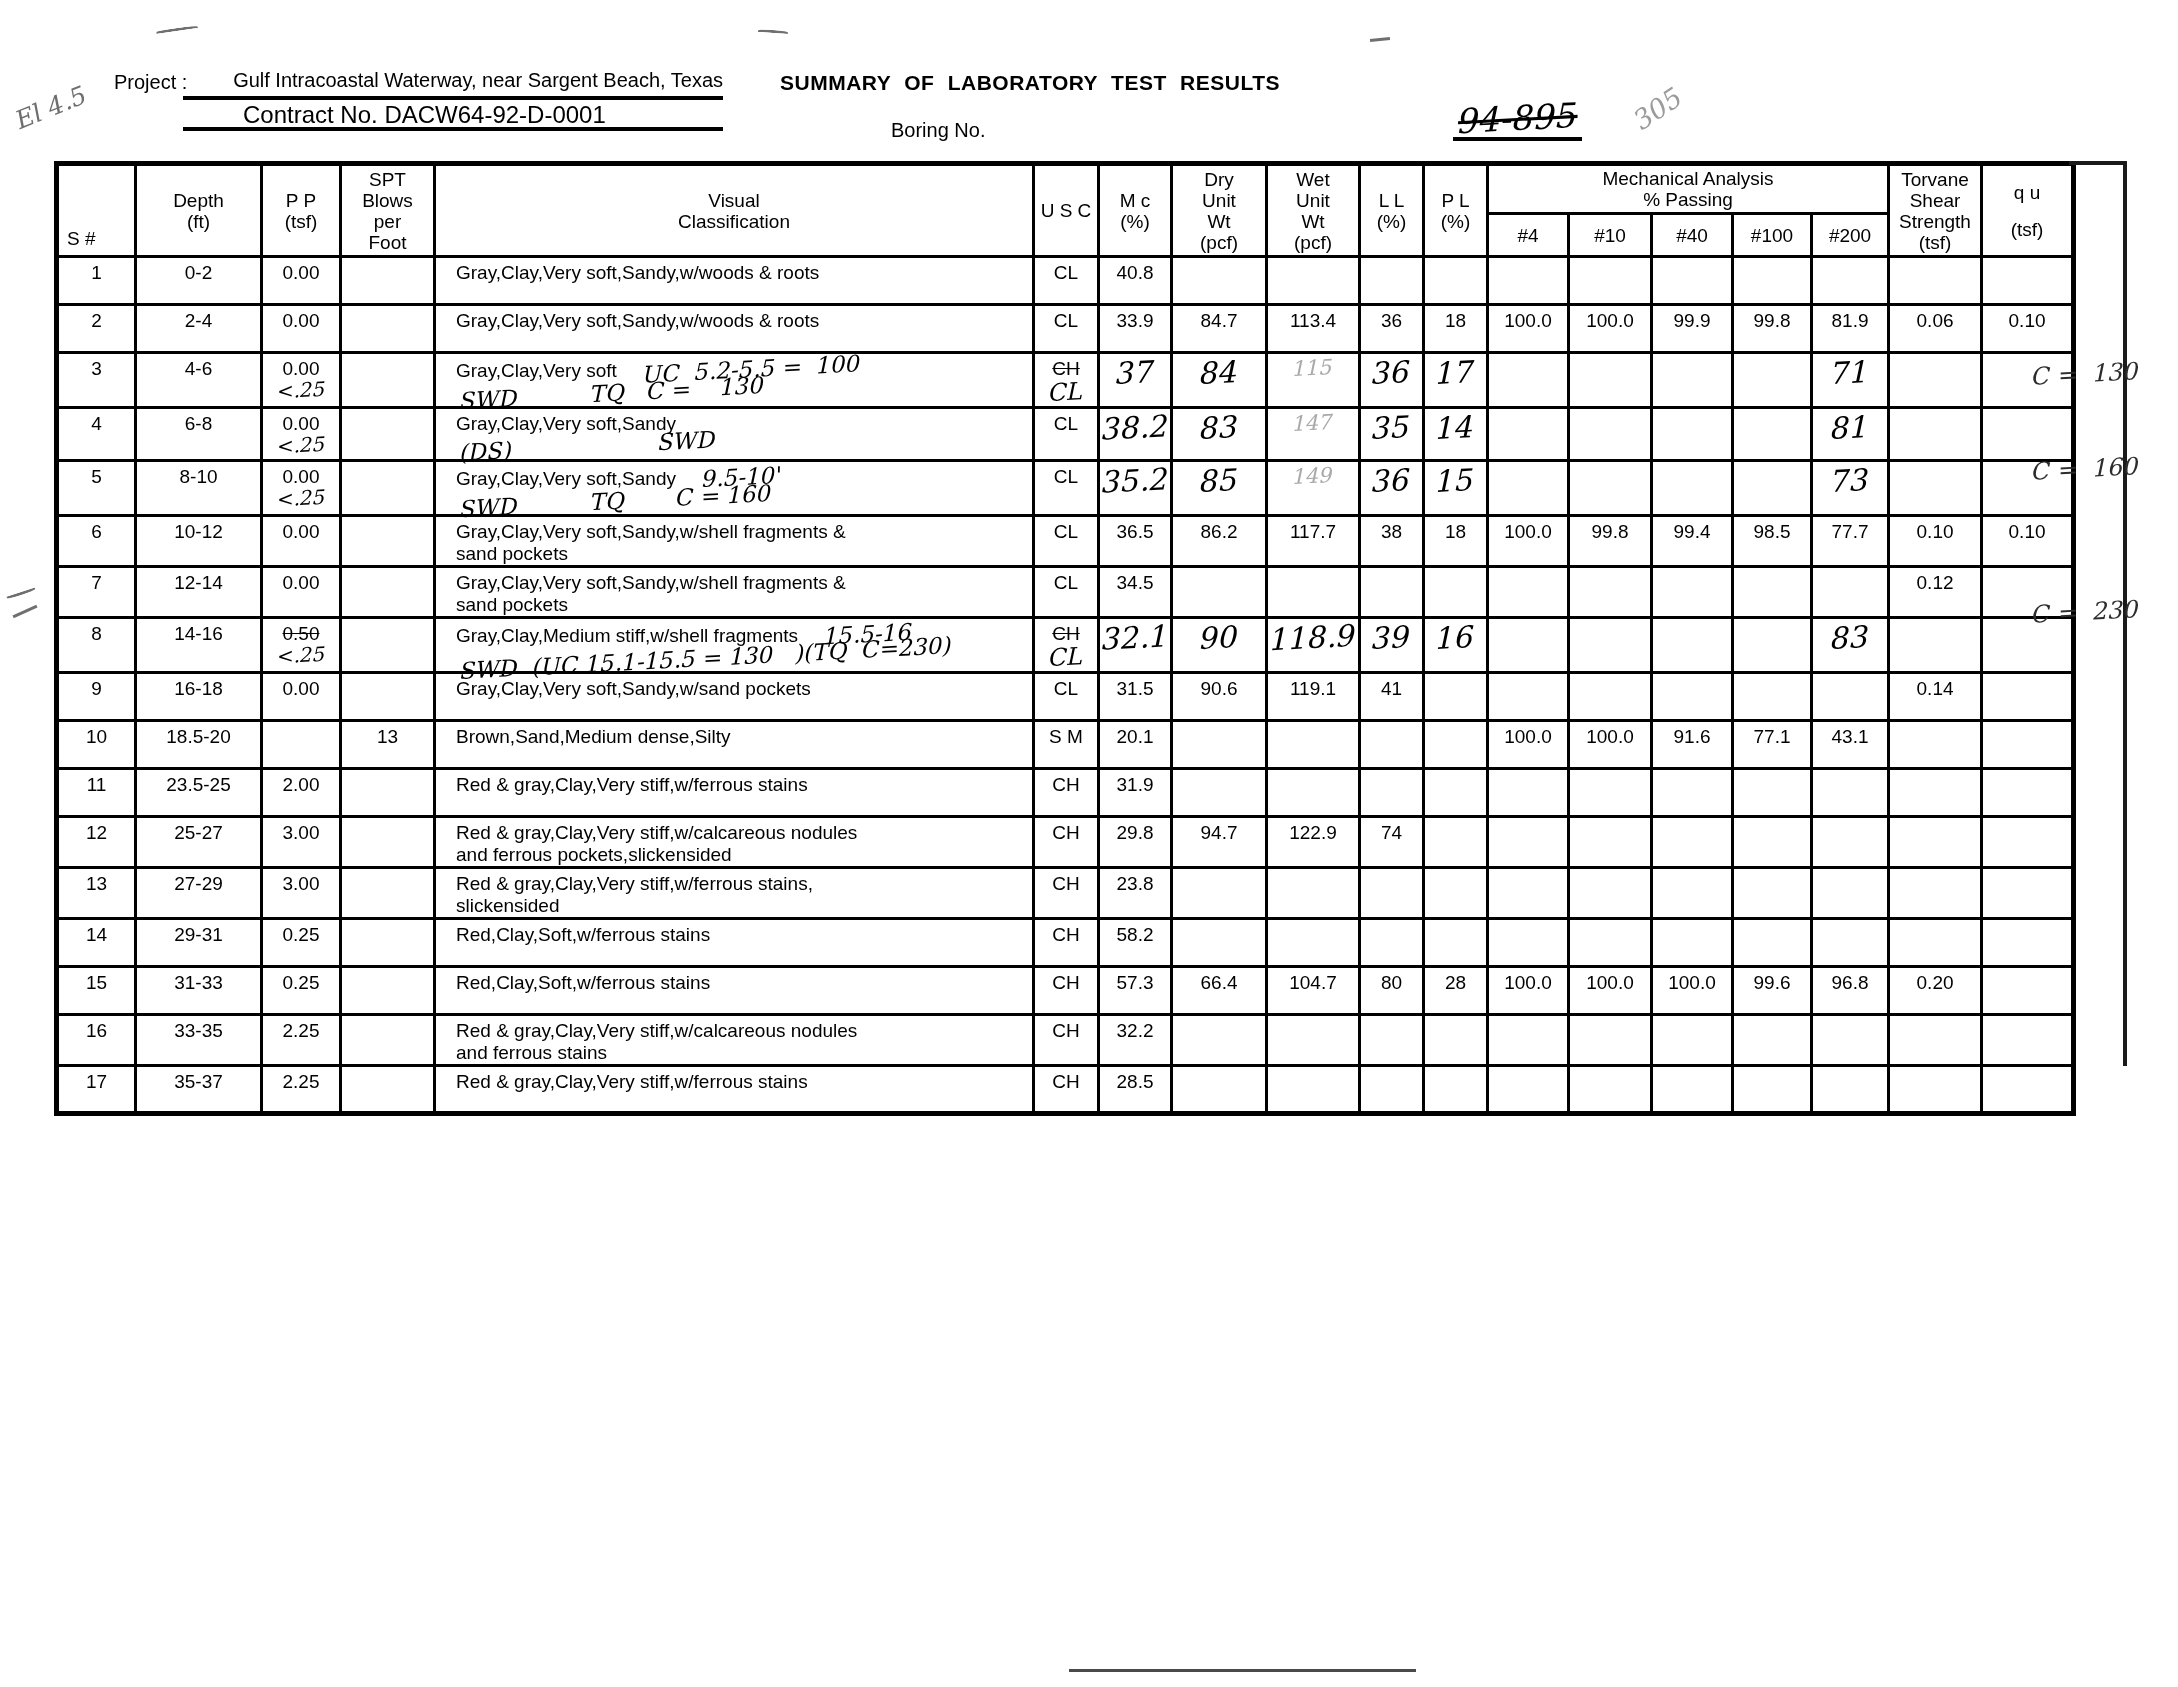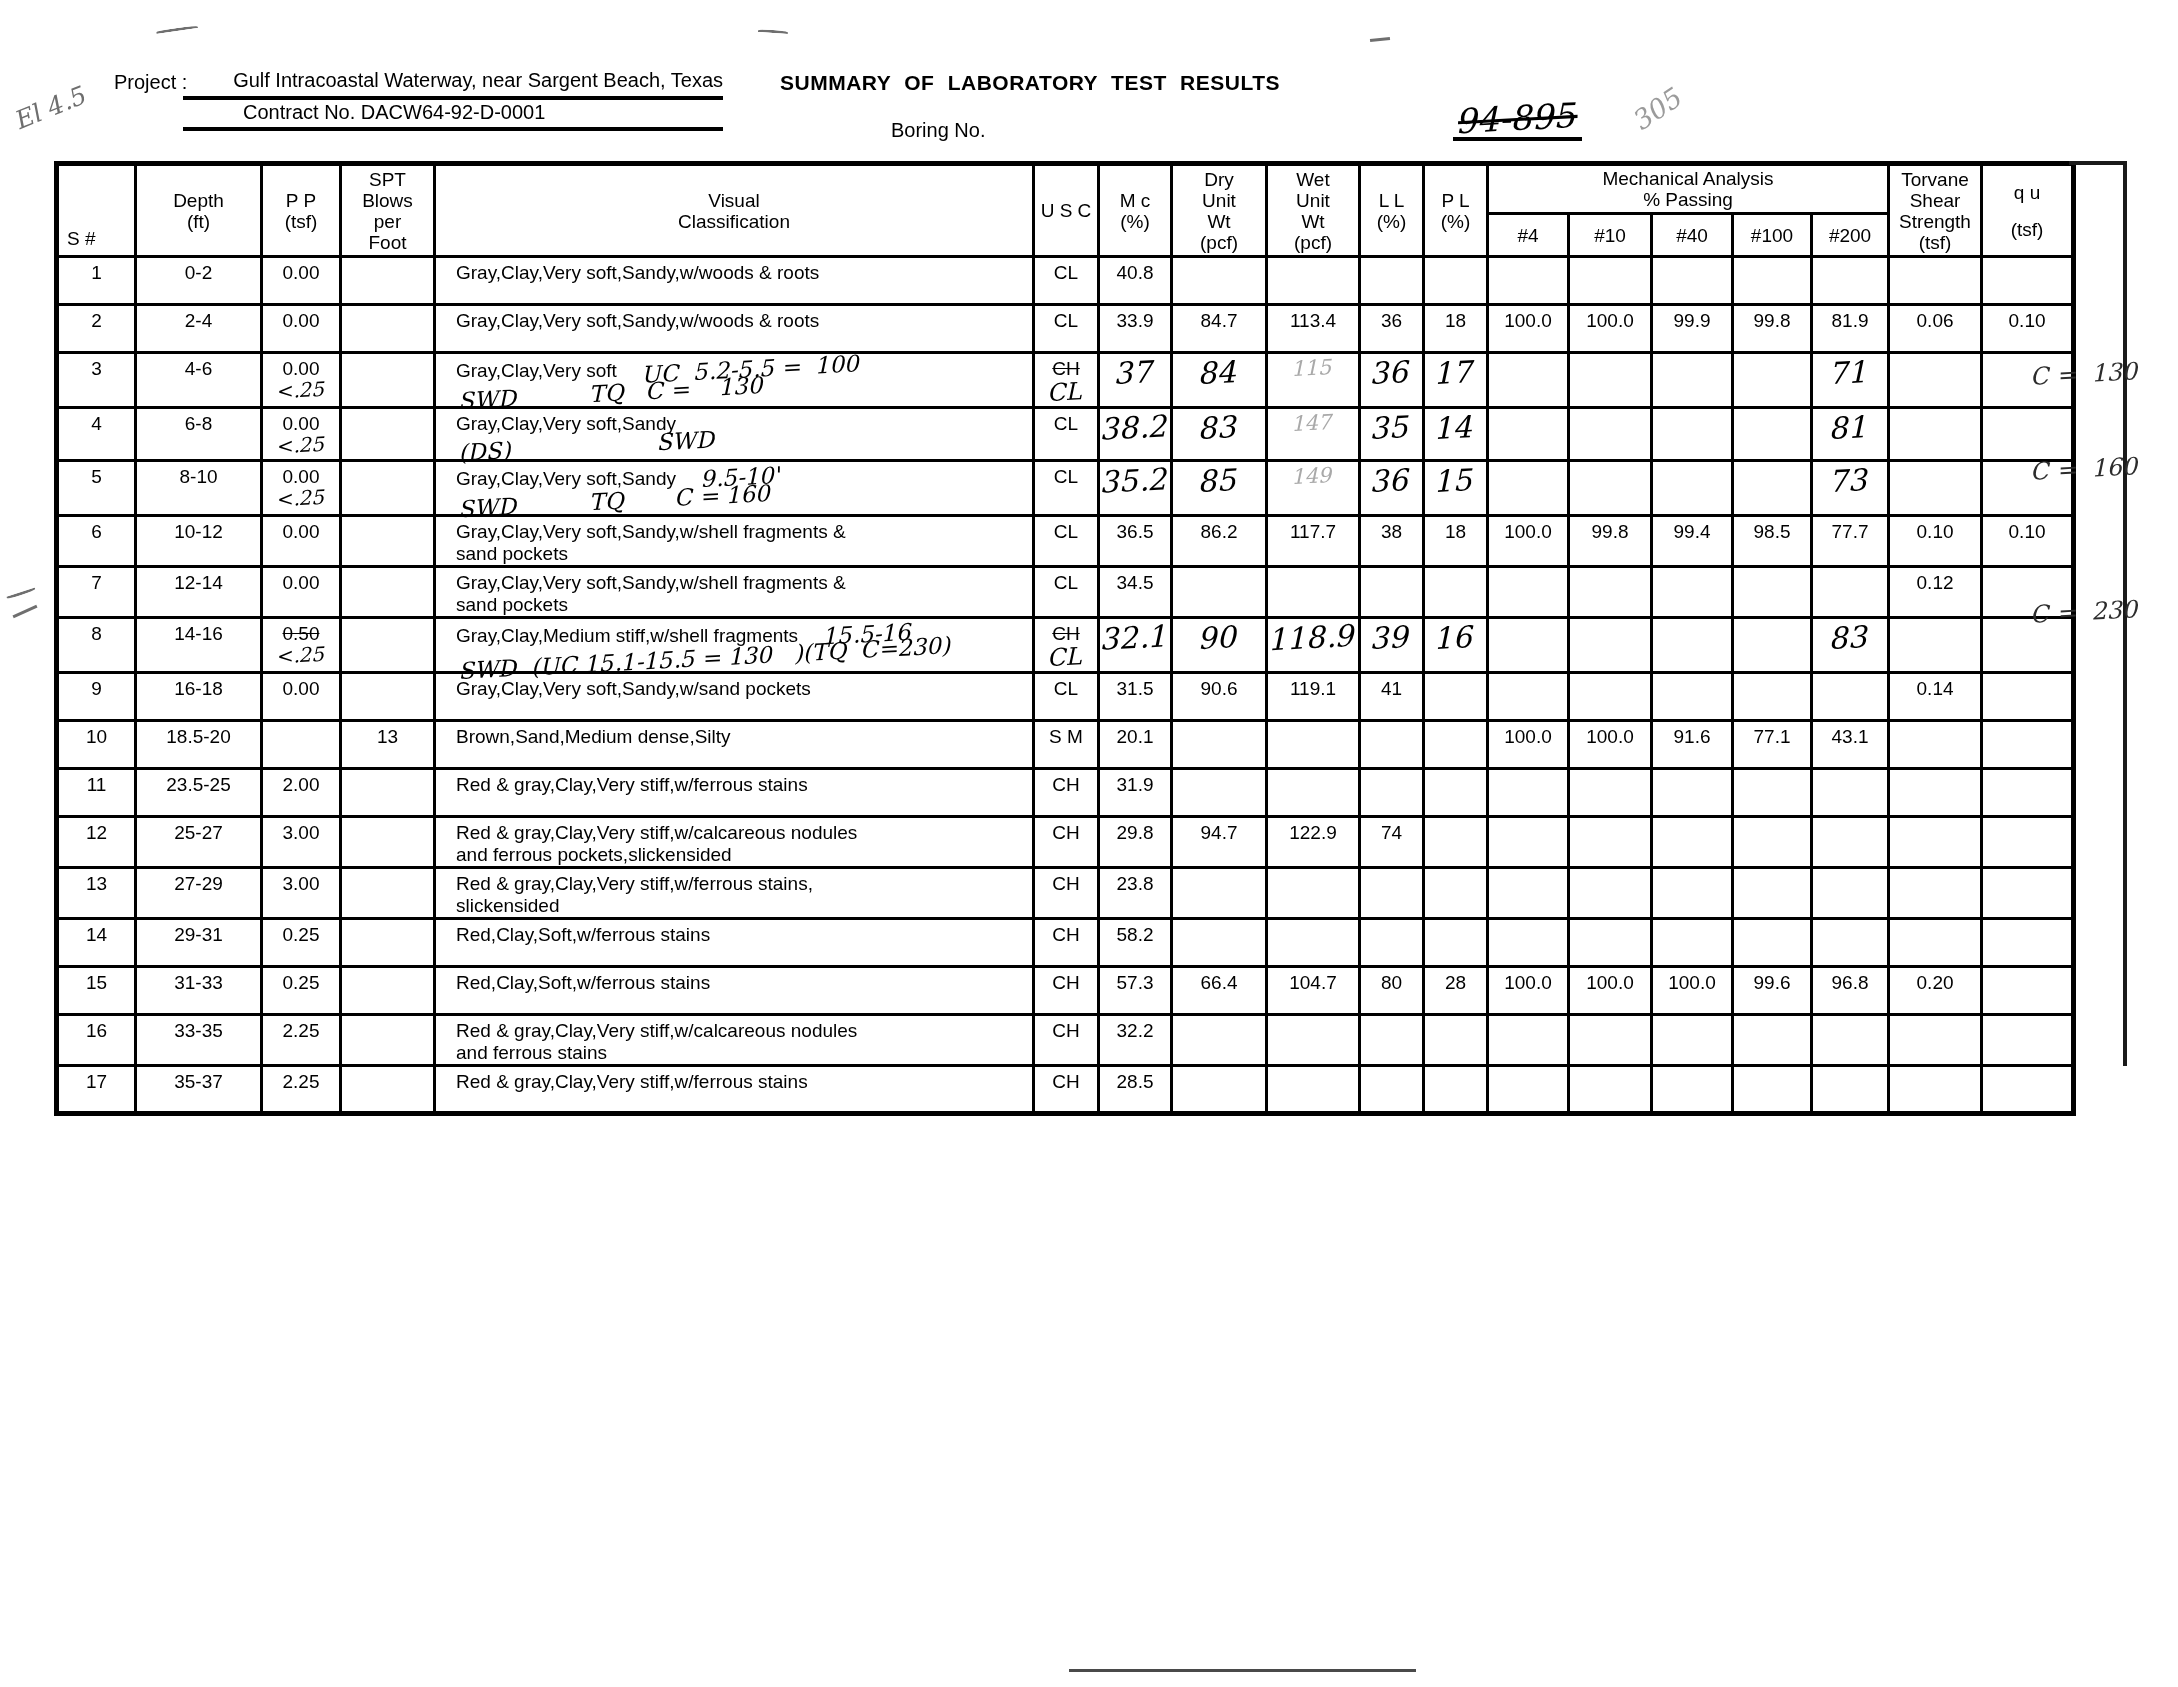--- a/index.html
+++ b/index.html
@@ -4,21 +4,21 @@
 <style>
   html,body{margin:0;padding:0;background:#e8e8e8;}
   .page{
     position:relative;width:2178px;height:1687px;background:#ffffff;
     font-family:"Liberation Sans",sans-serif;color:#000;overflow:hidden;
   }
   
   .project-label{position:absolute;left:114px;top:71px;font-size:20px;}
   .project-line1{position:absolute;left:183px;top:69px;width:540px;text-align:right;font-size:20px;}
   .project-rule1{position:absolute;left:183px;top:96px;width:540px;height:4px;background:#000;}
-  .project-line2{position:absolute;left:243px;top:101px;width:480px;text-align:left;font-size:20px;}
+  .project-line2{position:absolute;left:243px;top:101px;width:480px;text-align:left;font-size:24px;}
   .project-rule2{position:absolute;left:183px;top:127px;width:540px;height:4px;background:#000;}
   .doc-title{position:absolute;left:780px;top:71px;font-size:21px;font-weight:bold;letter-spacing:0.5px;word-spacing:7px;}
   .boring-label{position:absolute;left:891px;top:119px;font-size:20px;text-align:right;}
   .boring-value{
     position:absolute;left:1453px;top:101px;width:129px;text-align:center;
     border-bottom:4px solid #000;padding-bottom:2px;
   }
   .boring-value .hw{font-size:34px;text-decoration:line-through;}
   
   .hw{

